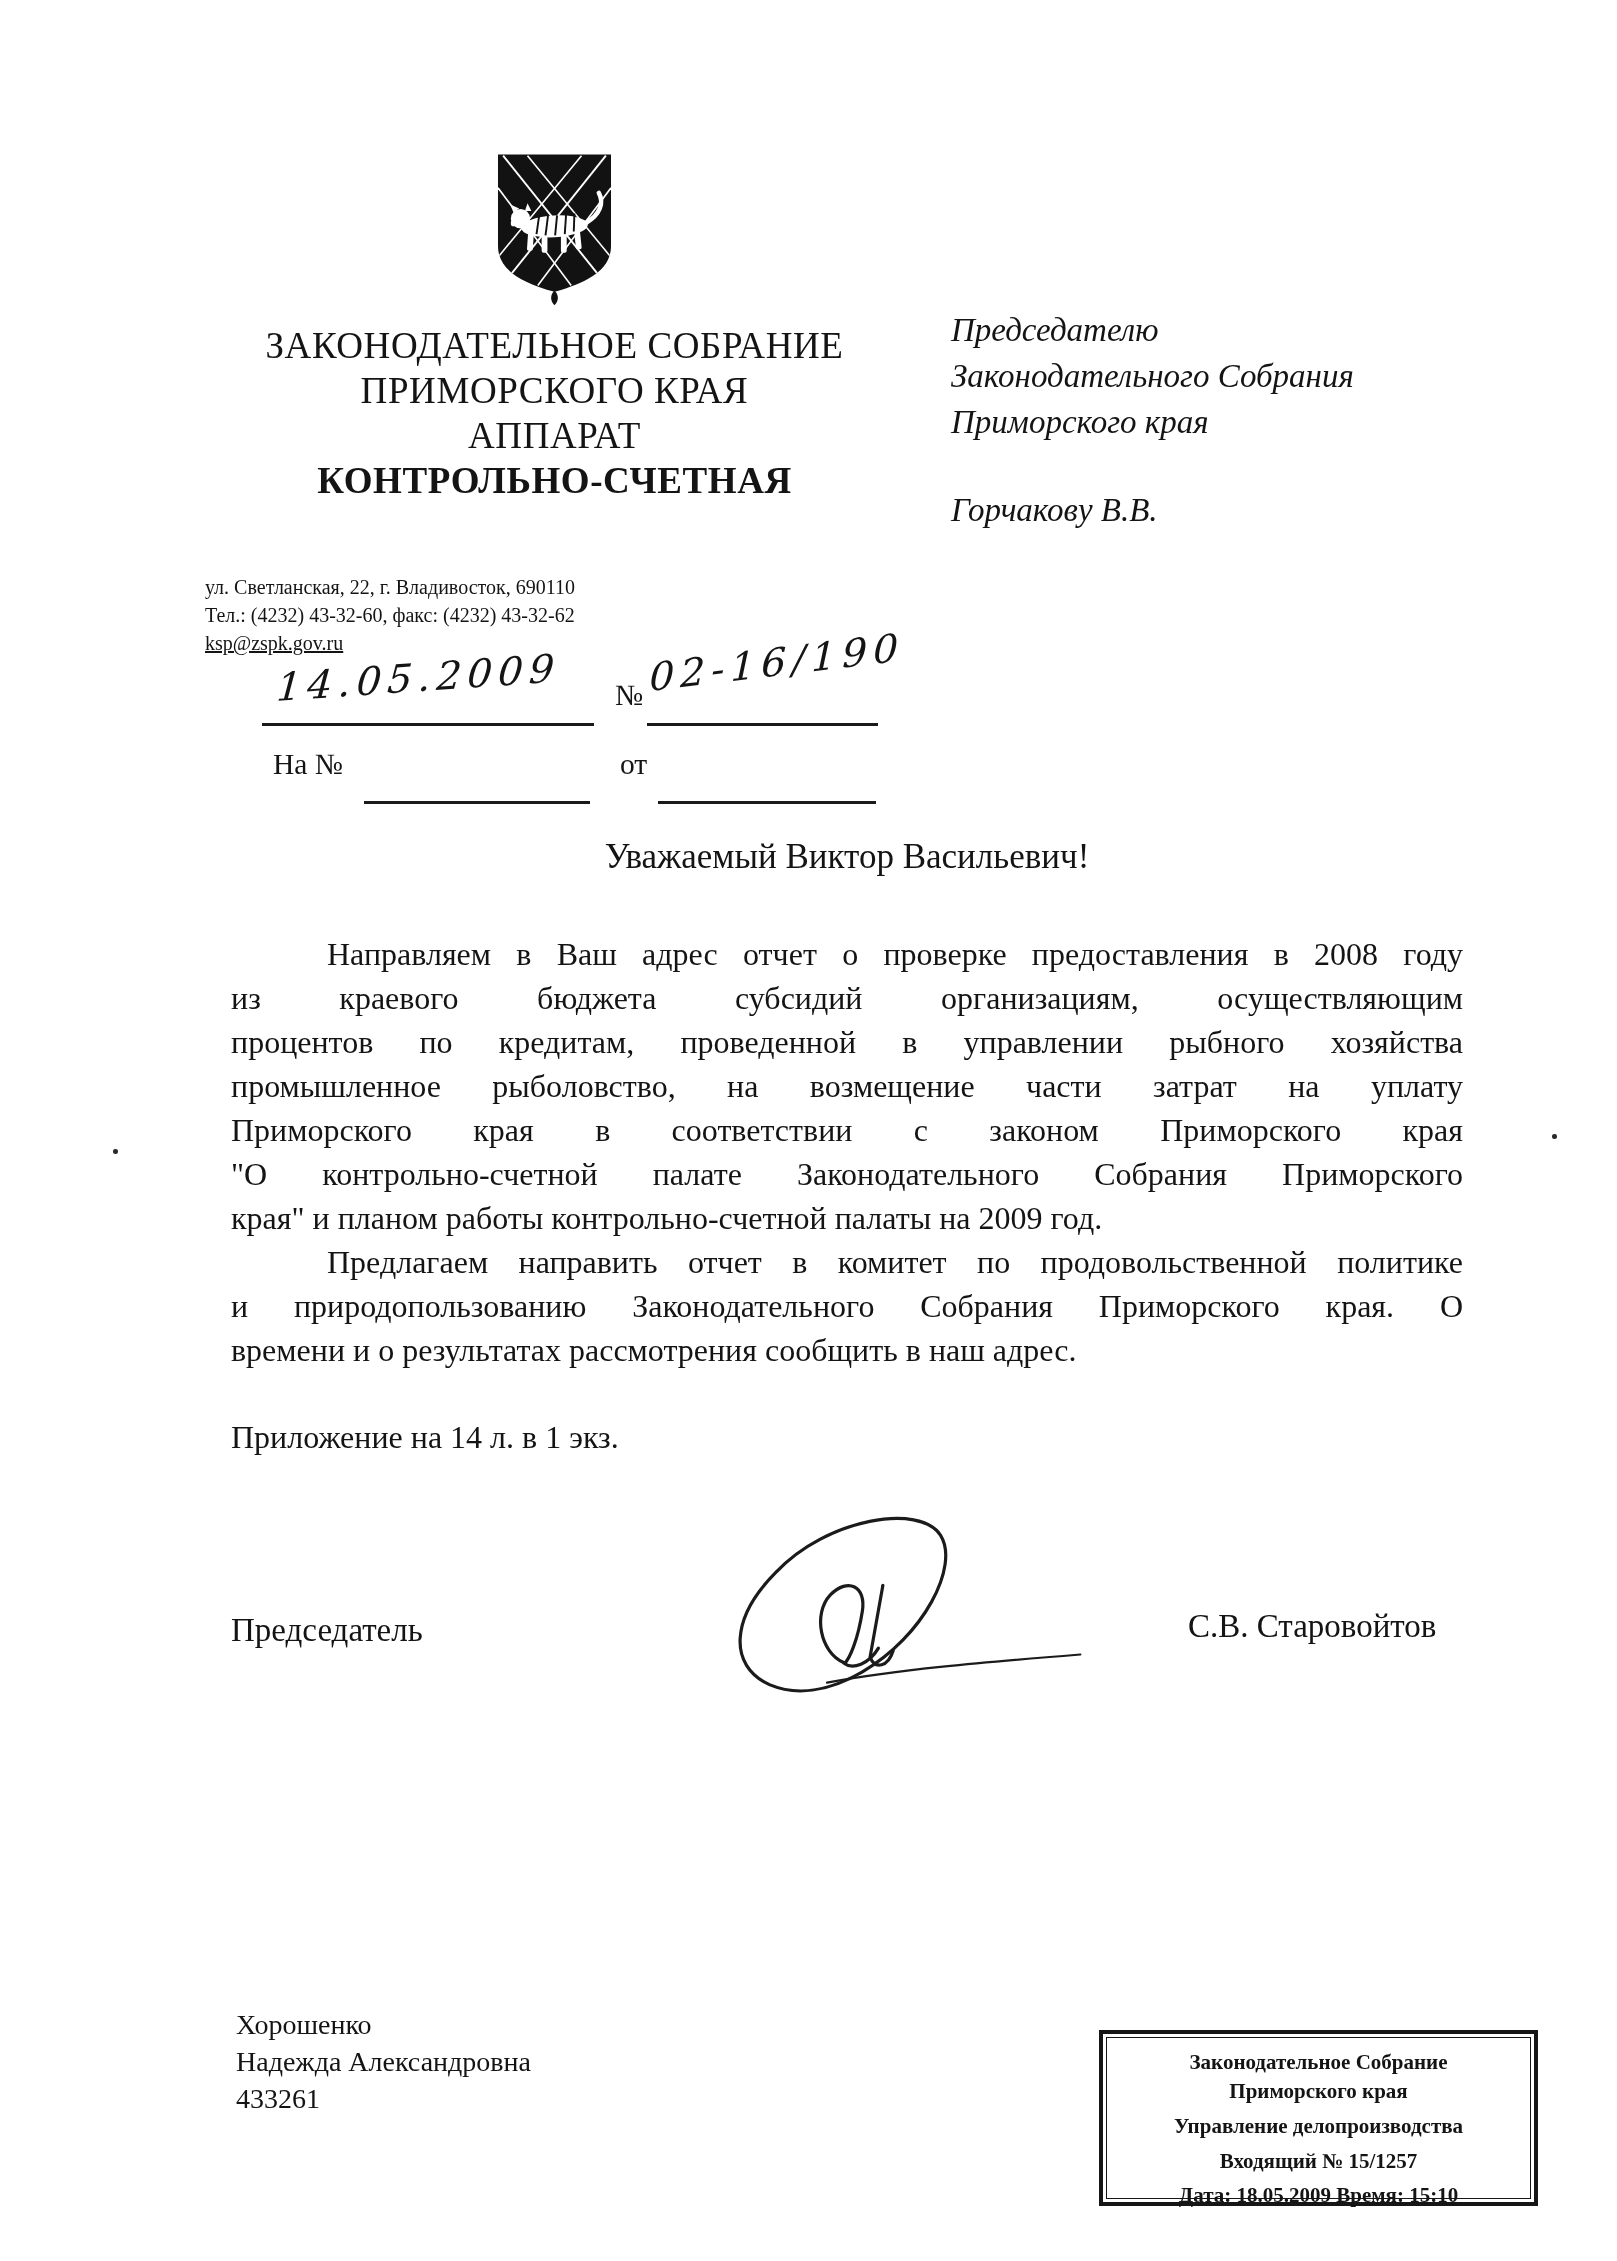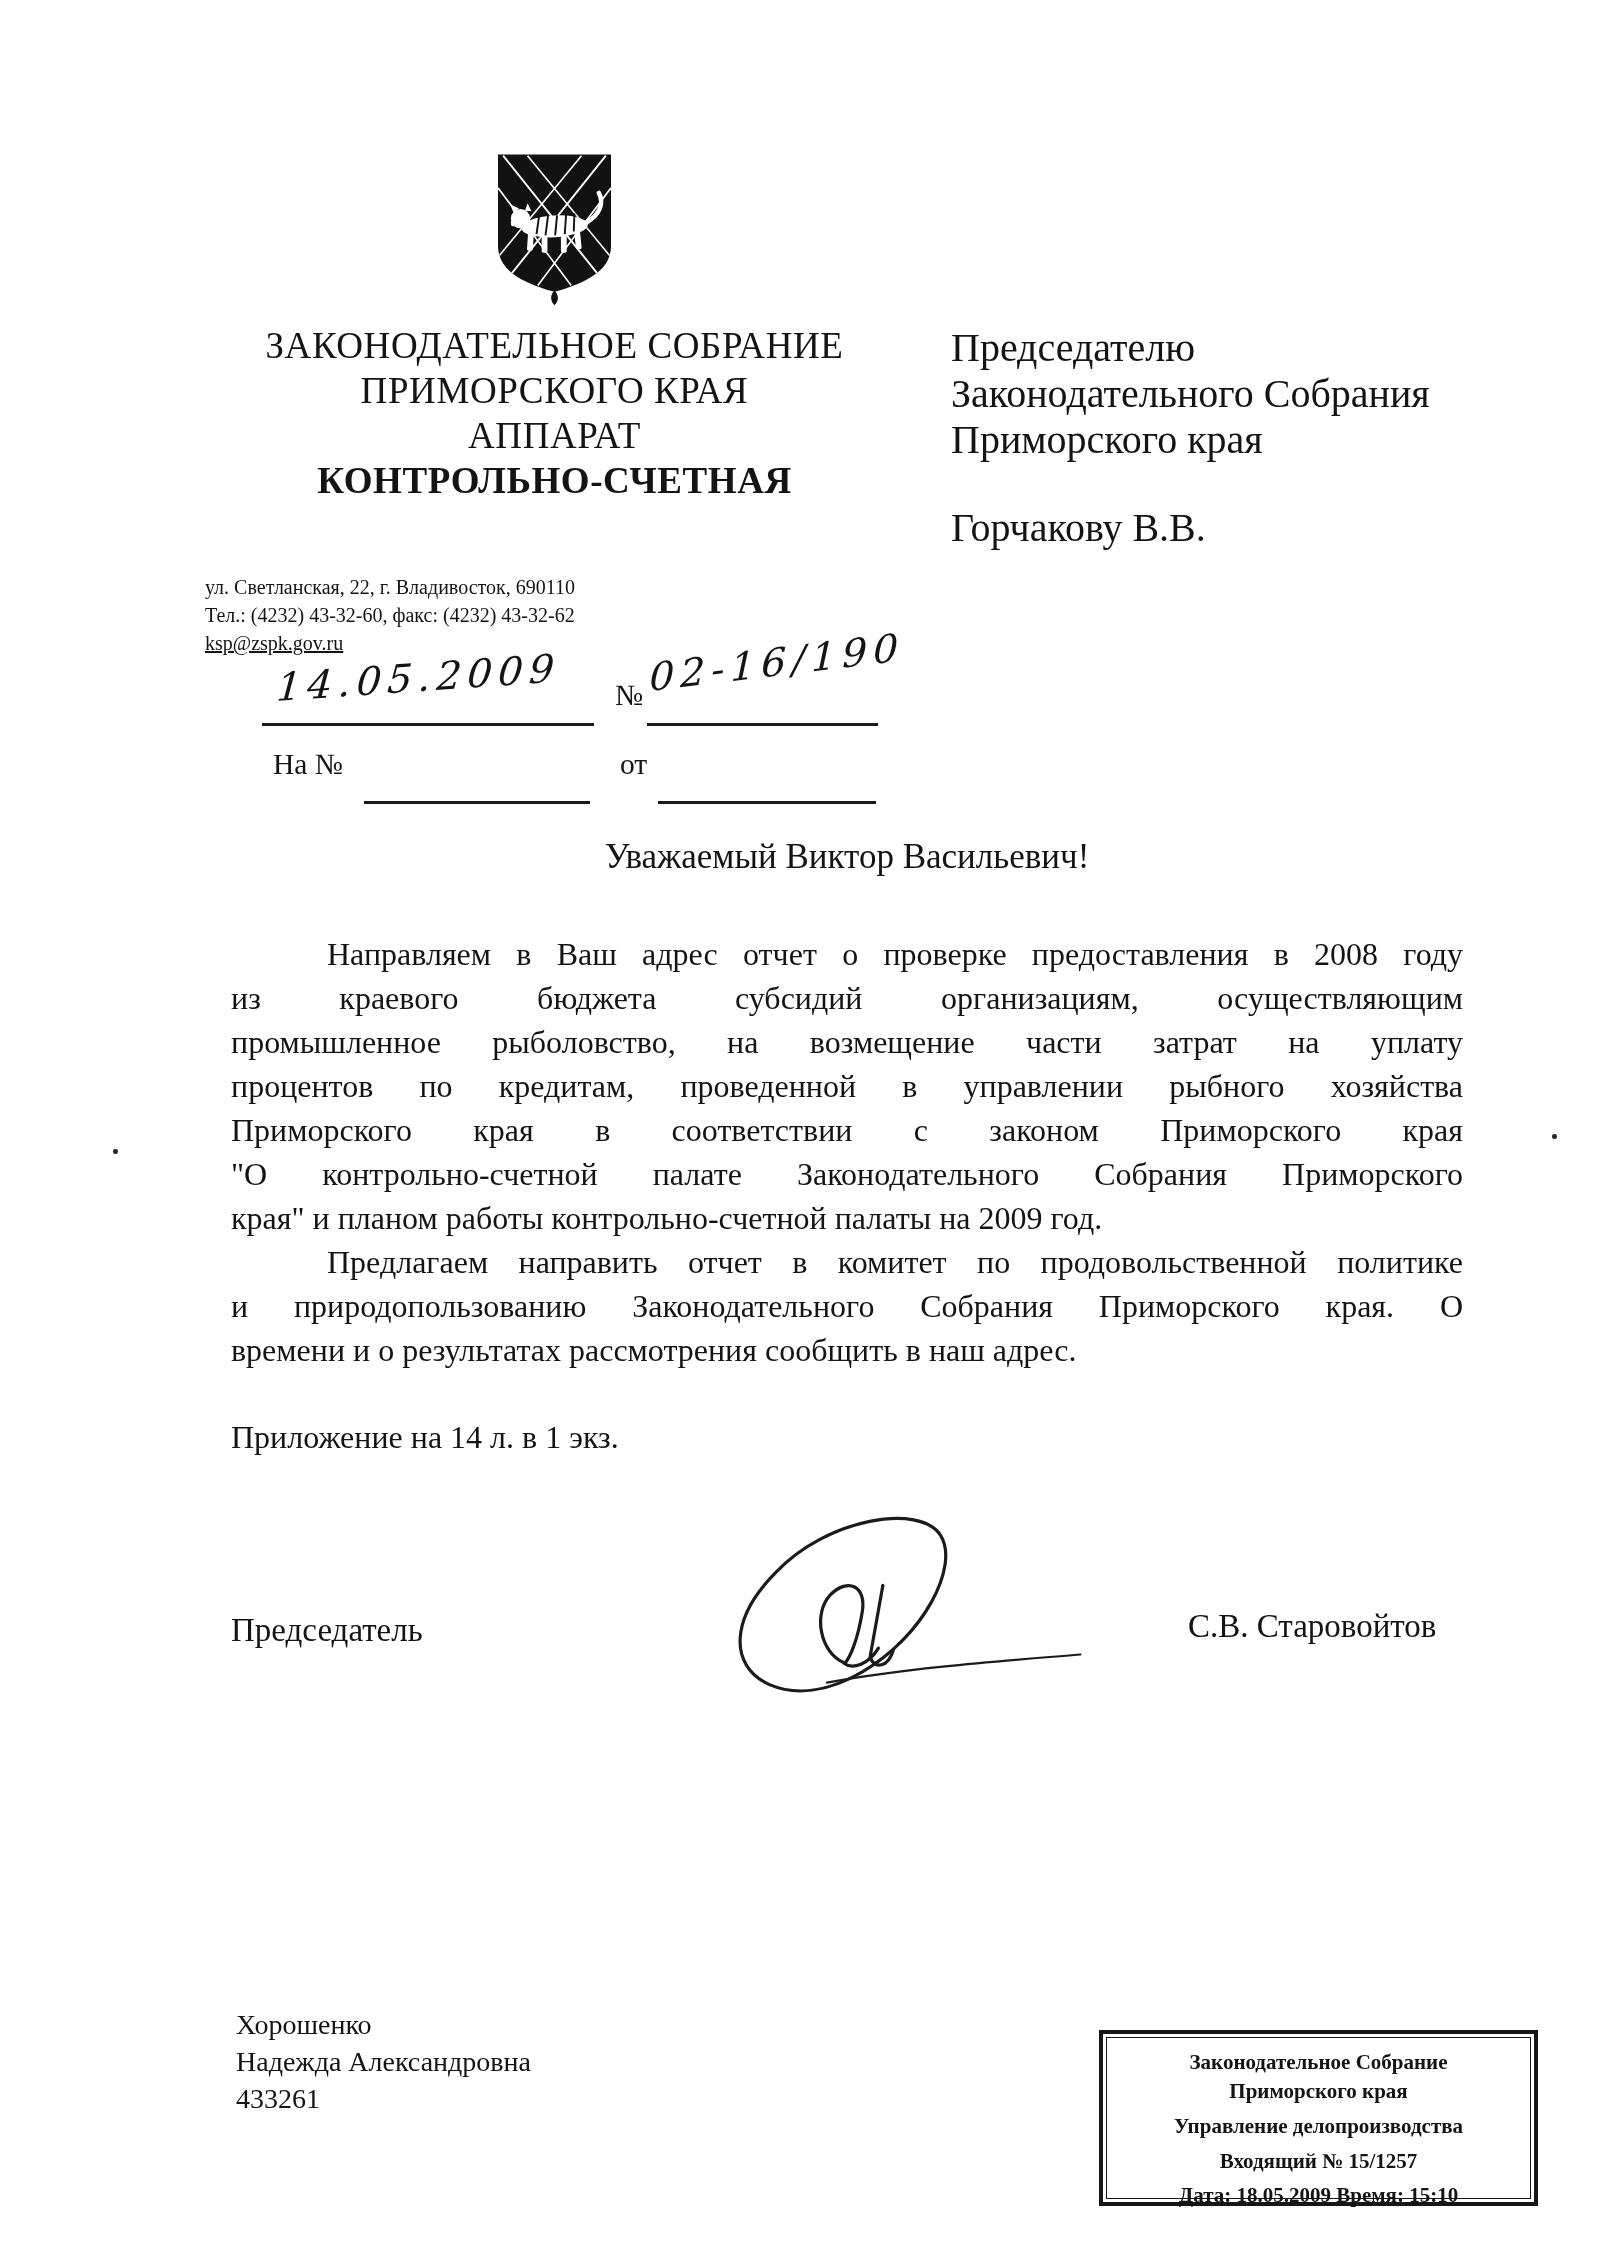--- a/index.html
+++ b/index.html
@@ -7,21 +7,21 @@
         font-family:"Liberation Serif", serif;color:#141414;}
   .abs{position:absolute;}
   
   .org-block{left:205px;top:323px;width:699px;text-align:center;
              font-size:37px;line-height:45px;letter-spacing:0.6px;}
   .org-block .b{font-weight:bold;}
   .addr-block{left:205px;top:573px;width:699px;text-align:left;
               font-size:20px;line-height:28px;}
   .addr-block .u{text-decoration:underline;}
   
-  .addressee{left:951px;top:325px;font-size:40px;line-height:46px;}
+  .addressee{left:951px;top:307px;font-size:33px;line-height:46px;font-style:italic;}
   .addressee .name{margin-top:42px;}
   
   .hand{font-family:"DejaVu Serif", serif;font-style:italic;font-size:39px;
         letter-spacing:5.8px;white-space:nowrap;}
   .hand-date{left:275px;top:665px;transform:skewX(-8deg) rotate(-4deg);transform-origin:left bottom;}
   .hand-num{left:649px;top:655px;transform:skewX(-8deg) rotate(-7deg);transform-origin:left bottom;}
   .ref-label{font-size:29.5px;}
   .num-sign{left:615px;top:679px;}
   .na-label{left:273px;top:748px;}
   .ot-label{left:620px;top:748px;}
@@ -120,22 +120,22 @@
   <div class="abs ref-label ot-label">от</div>
   <div class="abs rule ul3"></div>
   <div class="abs rule ul4"></div>
 
   <div class="abs salutation">Уважаемый Виктор Васильевич!</div>
 
   <div class="abs body-block">
     <div>
       <div class="line indent">Направляем в Ваш адрес отчет о проверке предоставления в 2008 году</div>
       <div class="line">из краевого бюджета субсидий организациям, осуществляющим</div>
+      <div class="line">процентов по кредитам, проведенной в управлении рыбного хозяйства</div>
       <div class="line">промышленное рыболовство, на возмещение части затрат на уплату</div>
-      <div class="line">процентов по кредитам, проведенной в управлении рыбного хозяйства</div>
       <div class="line">Приморского края в соответствии с законом Приморского края</div>
       <div class="line">"О контрольно-счетной палате Законодательного Собрания Приморского</div>
       <div class="line last">края" и планом работы контрольно-счетной палаты на 2009 год.</div>
     </div>
     <div>
       <div class="line indent">Предлагаем направить отчет в комитет по продовольственной политике</div>
       <div class="line">и природопользованию Законодательного Собрания Приморского края. О</div>
       <div class="line last">времени и о результатах рассмотрения сообщить в наш адрес.</div>
     </div>
   </div>

